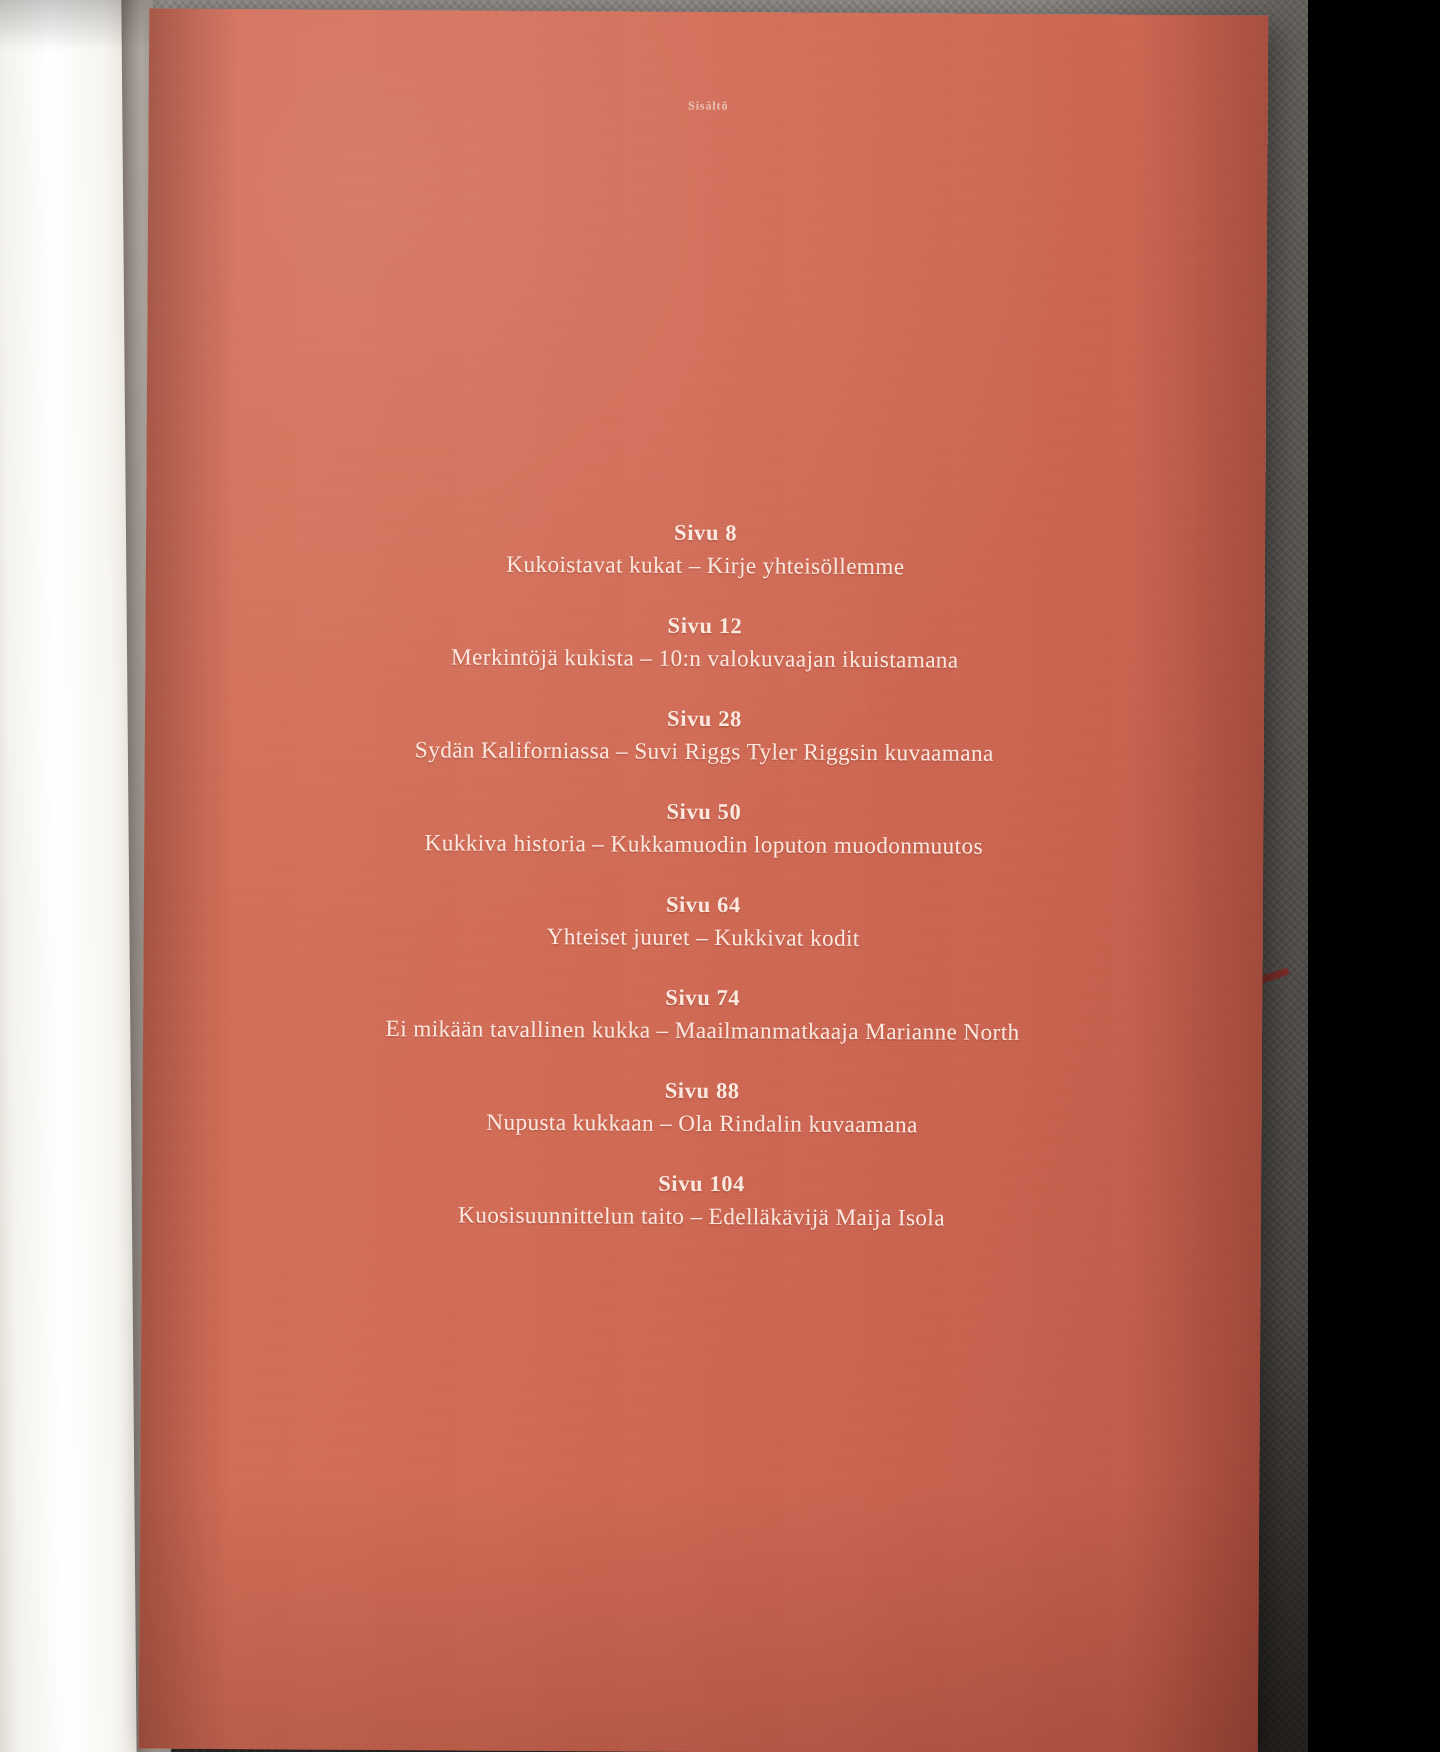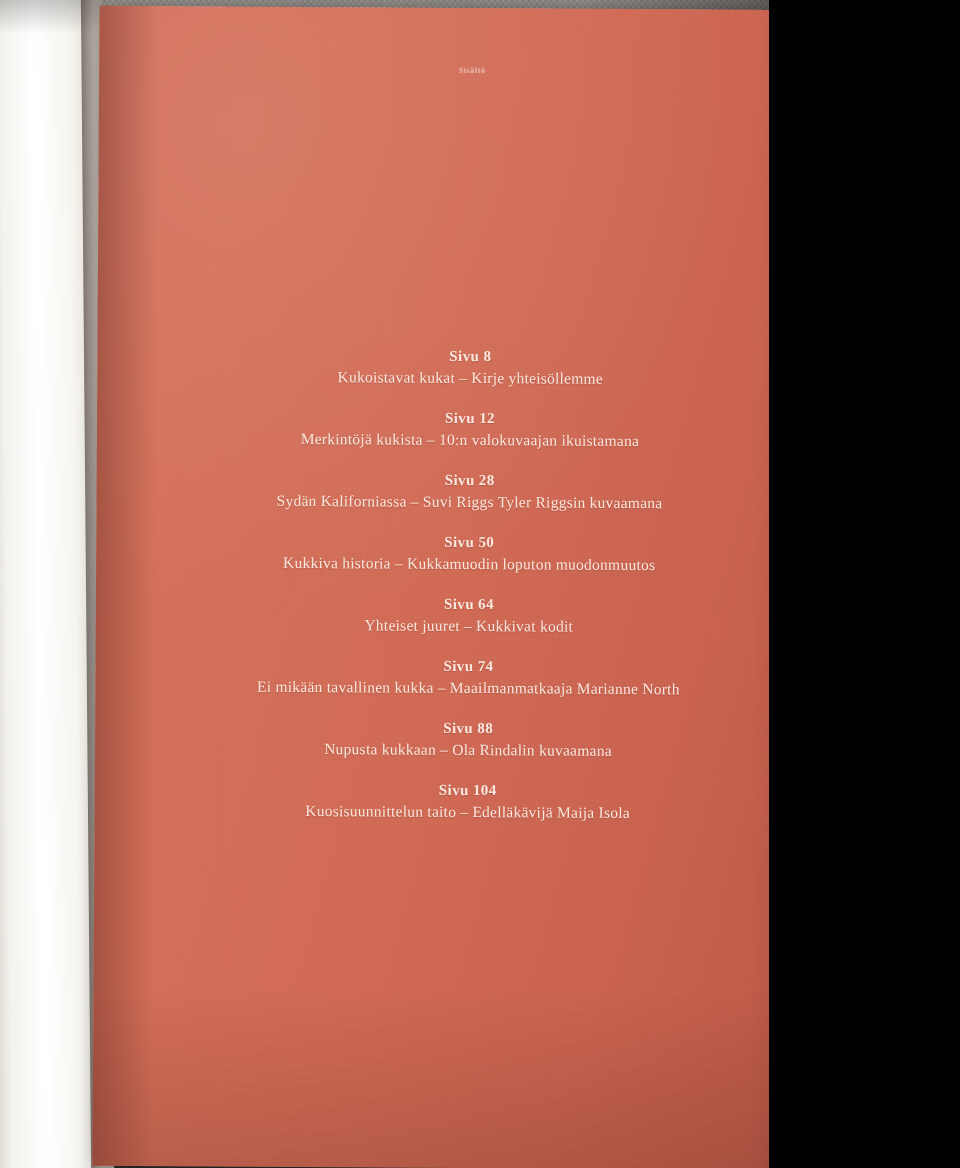--- a/index.html
+++ b/index.html
@@ -9,21 +9,21 @@
   }
   body {
     width: 960px;
     height: 1168px;
     overflow: hidden;
     font-family: "Liberation Serif", serif;
   }
 
   .scene {
     position: relative;
-    width: 769px;
+    width: 872px;
     height: 1168px;
     overflow: hidden;
     
     background:
       repeating-linear-gradient(45deg, rgba(255,255,255,0.035) 0px, rgba(255,255,255,0.035) 2px, rgba(0,0,0,0.05) 2px, rgba(0,0,0,0.05) 4px),
       repeating-linear-gradient(-45deg, rgba(255,255,255,0.03) 0px, rgba(255,255,255,0.03) 2px, rgba(0,0,0,0.045) 2px, rgba(0,0,0,0.045) 4px),
       linear-gradient(165deg, #9a9691 0%, #8b8782 22%, #7d7973 45%, #6d6a66 68%, #56534f 88%, #423f3c 100%);
   }
 
   

